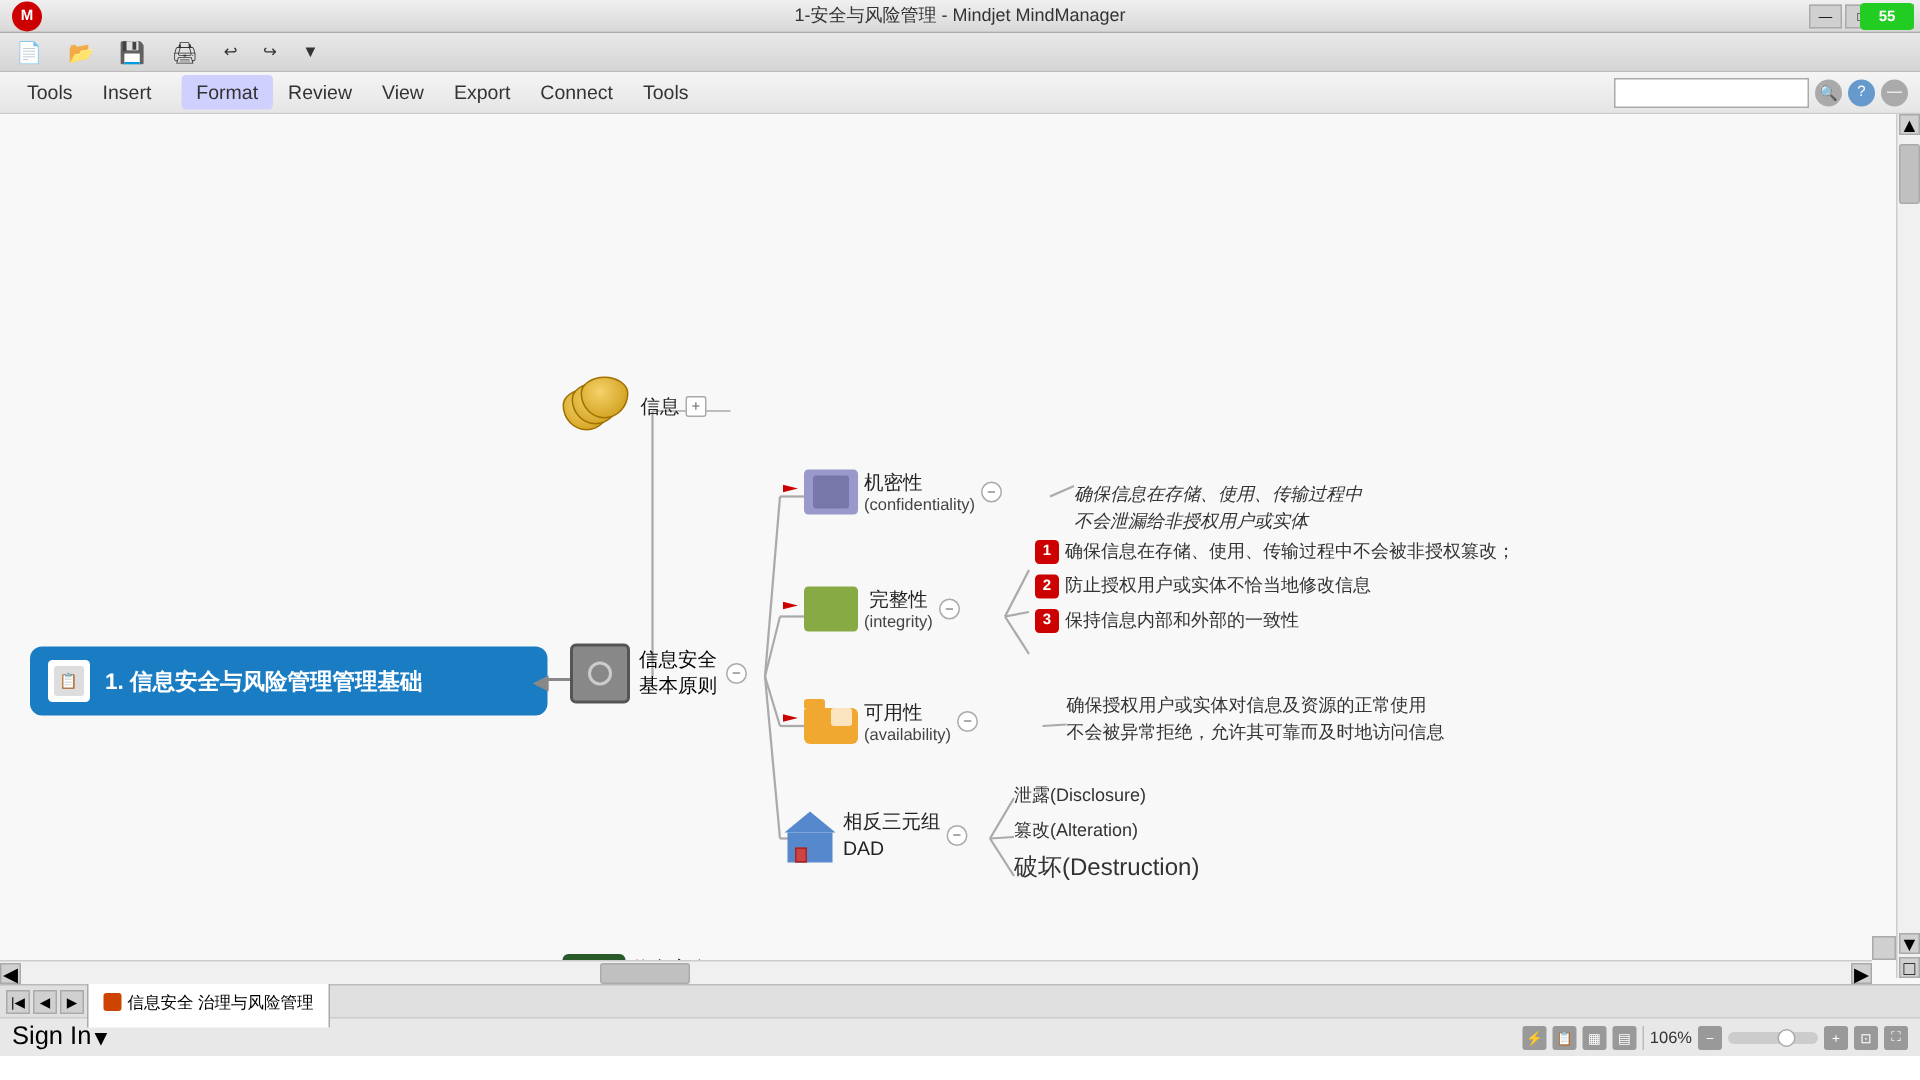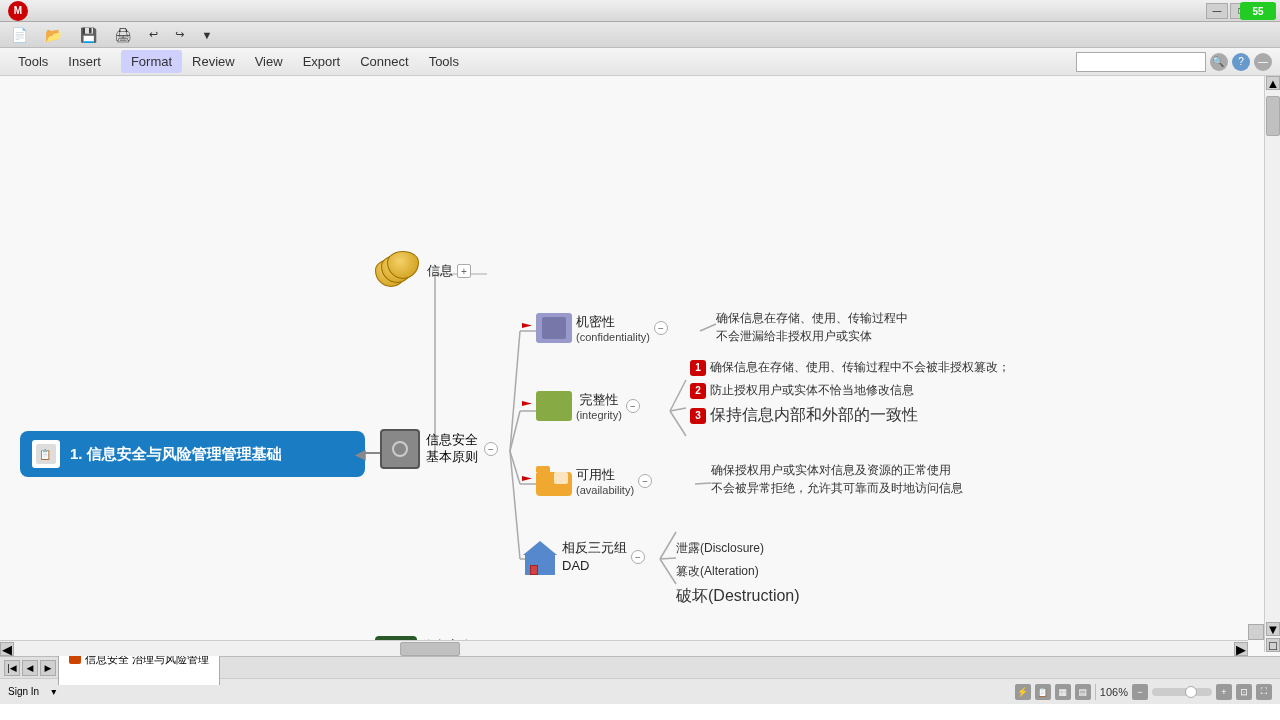--- a/index.html
+++ b/index.html
@@ -204,21 +204,21 @@
       display: flex; align-items: center; justify-content: center;
       font-size: 9px; cursor: pointer;
     }
     .tab-item {
       height: 34px;
       padding: 0 10px;
       background: #fff;
       border: 1px solid #aaa;
       border-bottom: none;
       font-size: 11px;
-      display: flex; gap: 4px;
+      display: flex; align-items: center; gap: 4px;
       cursor: pointer;
     }
     .tab-icon {
       width: 12px; height: 12px;
       background: #cc4400;
       border-radius: 2px;
     }
 
     
     .scrollbar-v {
@@ -262,22 +262,22 @@
       height: 26px;
       background: #e8e8e8;
       border-top: 1px solid #ccc;
       display: flex;
       align-items: center;
       padding: 0 8px;
       gap: 8px;
       font-size: 11px;
     }
     .status-signin {
-      display: flex; align-items: flex-end; gap: 12px;
-      font-size: 10px; cursor: pointer;
+      display: flex; align-items: flex-start; gap: 2px;
+      font-size: 17px; cursor: pointer;
     }
     .status-icons { margin-left: auto; display: flex; gap: 4px; align-items: center; }
     .status-icon { width: 16px; height: 16px; background: #999; border-radius: 2px; display: flex; align-items: center; justify-content: center; font-size: 9px; color: white; }
 
     
     .green-btn {
       position: absolute;
       right: 4px; top: 2px;
       width: 36px; height: 18px;
       background: #22cc22;
@@ -286,20 +286,21 @@
       font-size: 10px; font-weight: bold; color: white;
     }
 
     .zoom-text { font-size: 11px; color: #333; }
   </style>
 </head>
 <body>
 
 <div class="title-bar">
   <div class="title-bar-logo">M</div>
+  <span class="title-bar-text">1-安全与风险管理 - Mindjet MindManager</span>
   <div class="title-bar-controls">
     <div class="title-btn">—</div>
     <div class="title-btn">□</div>
     <div class="title-btn" style="background:#e05050; color:white;">×</div>
   </div>
 </div>
 
 <div class="ribbon">
 
   <div style="display:flex; align-items:center; gap:3px; margin-right:8px;">
@@ -401,21 +402,21 @@
     <div style="width:36px; height:30px; background:#9999cc; border-radius:3px; display:flex; align-items:center; justify-content:center;">
       <div style="width:24px; height:22px; background:#7777aa; border-radius:2px;"></div>
     </div>
     <div>
       <div class="node-label">机密性</div>
       <div class="node-label-en">(confidentiality)</div>
     </div>
     <div class="minus-btn">−</div>
   </div>
 
-  <div class="node-box" style="left:716px; top:233px;">
+  <div class="node-box" style="left:716px; top:244px;font-style:italic;">
     <span style="font-size:12px; color:#333; line-height:1.5;">
       确保信息在存储、使用、传输过程中<br>不会泄漏给非授权用户或实体
     </span>
   </div>
 
   <div class="node-box" style="left:522px; top:315px; align-items:center; gap:4px;text-align:center;">
     <div class="red-flag"></div>
     <div style="width:36px; height:30px; background:#88aa44; border-radius:3px;"></div>
     <div>
       <div class="node-label">完整性</div>
@@ -428,21 +429,21 @@
     <div style="display:flex; align-items:center; gap:4px;">
       <div class="badge">1</div>
       <span style="font-size:12px; color:#333;">确保信息在存储、使用、传输过程中不会被非授权篡改；</span>
     </div>
     <div style="display:flex; align-items:center; gap:4px;">
       <div class="badge">2</div>
       <span style="font-size:12px; color:#333;">防止授权用户或实体不恰当地修改信息</span>
     </div>
     <div style="display:flex; align-items:center; gap:4px;">
       <div class="badge">3</div>
-      <span style="font-size:16px; color:#333;">保持信息内部和外部的一致性</span>
+      <span style="font-size:12px; color:#333;">保持信息内部和外部的一致性</span>
     </div>
   </div>
 
   <div class="node-box" style="left:522px; top:390px; align-items:center; gap:4px;">
     <div class="red-flag"></div>
     <div style="width:36px; height:30px; position:relative;">
       <div style="width:36px; height:24px; background:#f0a830; border-radius:2px 4px 4px 4px; position:absolute; bottom:0;"></div>
       <div style="width:14px; height:6px; background:#f0a830; border-radius:2px 2px 0 0; position:absolute; top:0; left:0;"></div>
       <div style="position:absolute; right:4px; top:6px; width:14px; height:12px; background:white; border-radius:2px; opacity:0.7;"></div>
     </div>
@@ -466,21 +467,21 @@
       <div style="width:0; height:0; border-left:17px solid transparent; border-right:17px solid transparent; border-bottom:14px solid #5588cc; position:absolute; top:2px;"></div>
       <div style="position:absolute; bottom:0; left:8px; width:8px; height:10px; background:#cc4444; border:1px solid #aa2222;"></div>
     </div>
     <div>
       <div class="node-label">相反三元组</div>
       <div class="node-label">DAD</div>
     </div>
     <div class="minus-btn">−</div>
   </div>
 
-  <div style="position:absolute; left:676px; top:464px; display:flex; flex-direction:column; gap:6px;">
+  <div style="position:absolute; left:676px; top:446px; display:flex; flex-direction:column; gap:6px;">
     <div style="font-size:12px; color:#333;">泄露(Disclosure)</div>
     <div style="font-size:12px; color:#333;">篡改(Alteration)</div>
     <div style="font-size:16px; color:#333;">破坏(Destruction)</div>
   </div>
 
   <div class="node-box" style="left:375px; top:560px;justify-content:center;">
     <div style="width:42px; height:38px; background:#2a5a2a; border-radius:4px; display:flex; align-items:center; justify-content:center; color:white; font-size:10px; font-weight:bold; flex-shrink:0;">ABC</div>
     <div>
       <div class="node-label">信息安全</div>
       <div class="node-label">CIA的相关技术</div>

